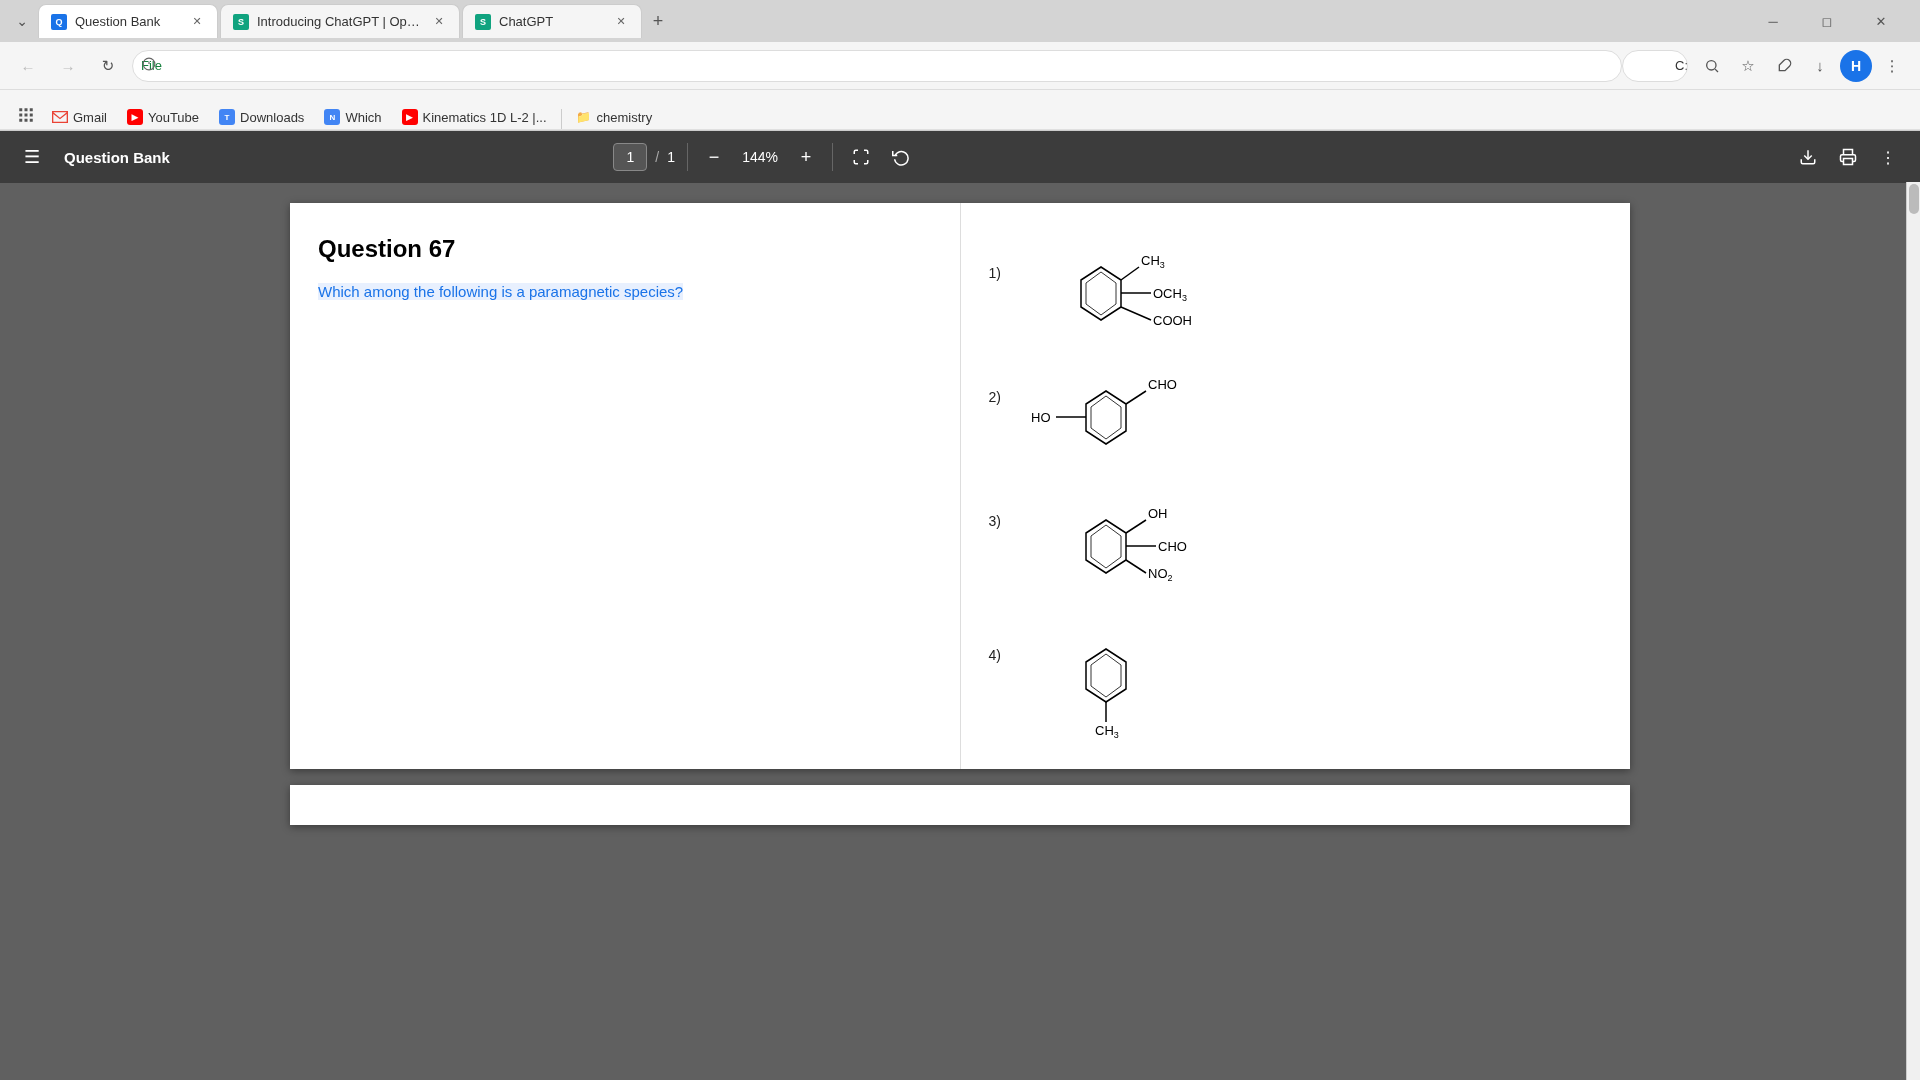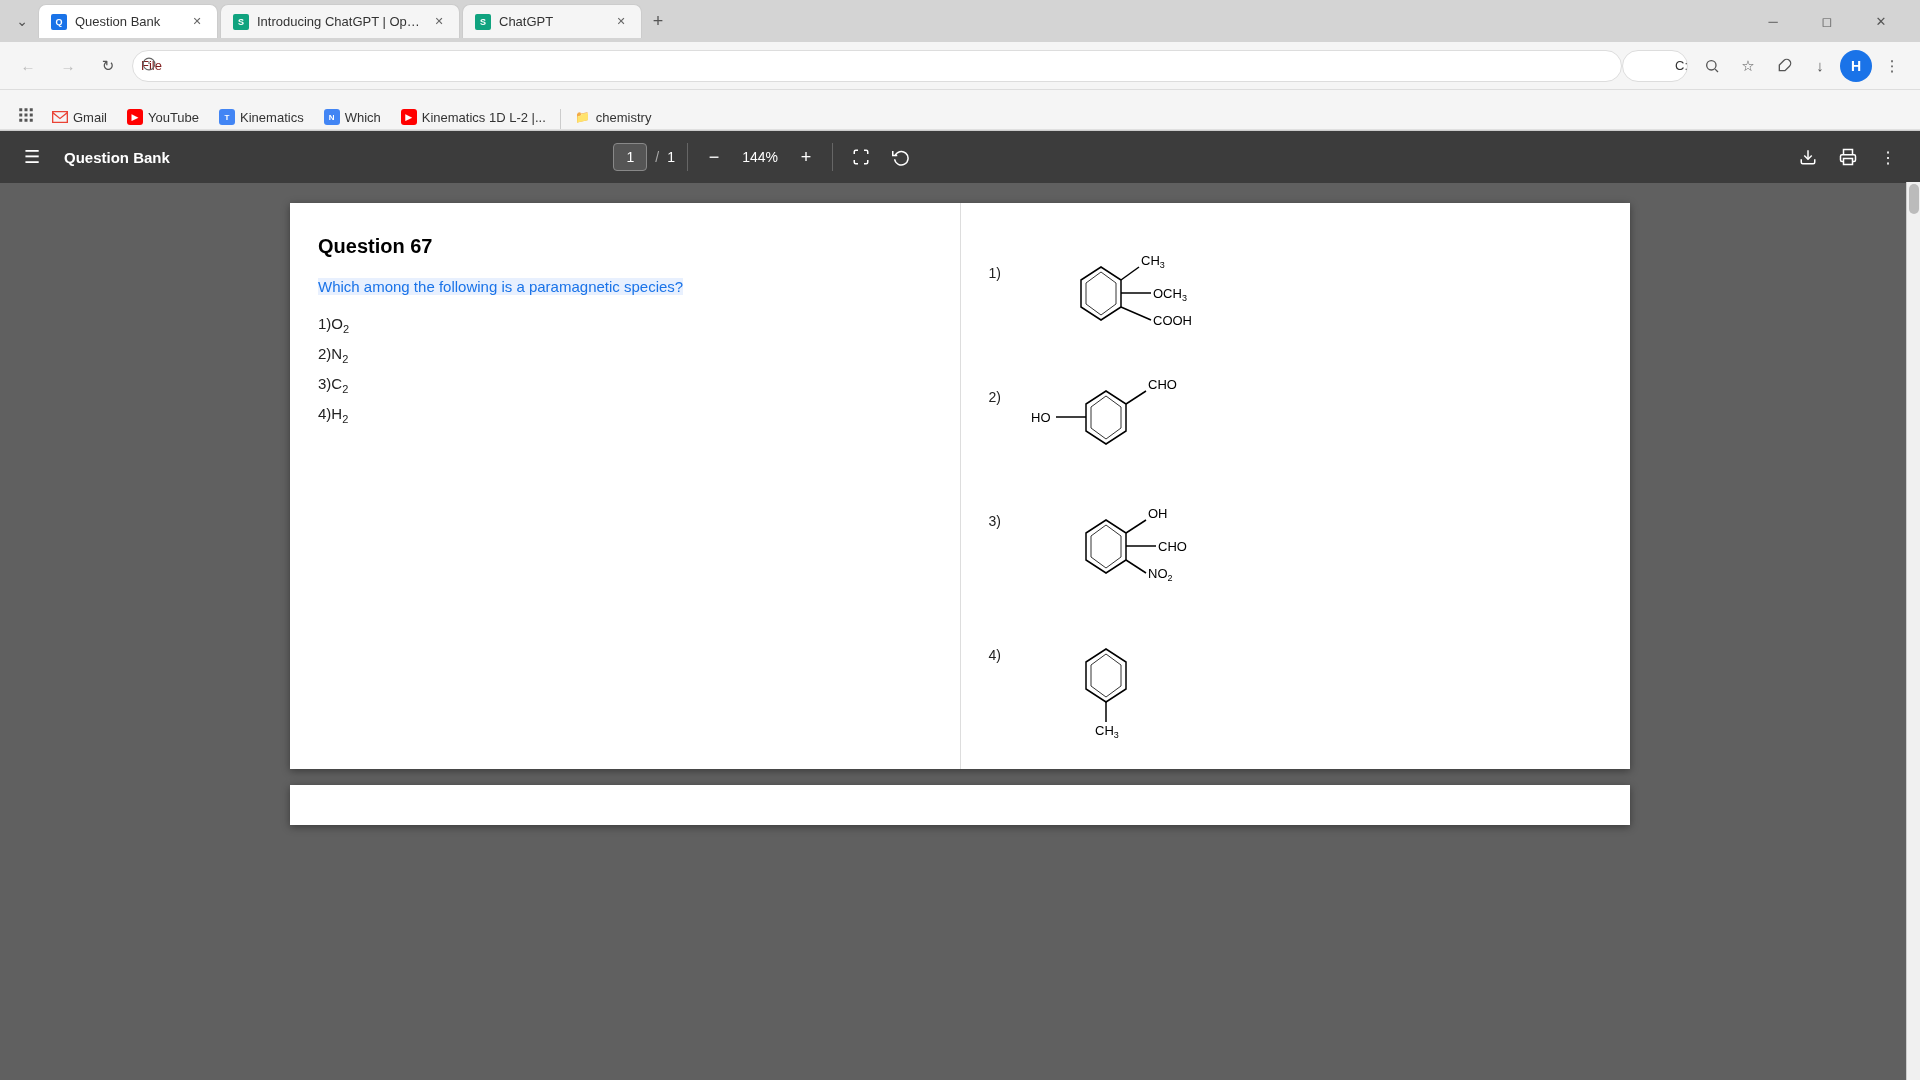--- a/index.html
+++ b/index.html
@@ -116,21 +116,21 @@
       color: #666; font-size: 14px;
     }
     .address-text {
       width: 100%;
       height: 32px;
       border-radius: 16px;
       border: 1px solid #ddd;
       background: #fff;
       padding: 0 12px 0 32px;
       font-size: 13px;
-      color: #7f1d1d;
+      color: #15803d;
       display: flex; align-items: center;
       line-height: 32px;
       overflow: hidden;
       text-overflow: ellipsis;
       white-space: nowrap;
     }
     .address-actions {
       display: flex; align-items: center; gap: 4px;
     }
     .addr-action-btn {
@@ -257,21 +257,21 @@
       margin-bottom: 16px;
     }
     .pdf-column {
       flex: 1;
       padding: 32px 28px;
       border-right: 1px solid #ddd;
     }
     .pdf-column:last-child { border-right: none; }
 
     .question-title {
-      font-size: 20px;
+      font-size: 24px;
       font-weight: bold;
       margin-bottom: 18px;
       color: #000;
     }
     .question-text {
       font-size: 15px;
       color: #1a73e8;
       background: #e8f0fe;
       margin-bottom: 0;
       line-height: 1.5;
@@ -421,21 +421,21 @@
 
     <div class="bookmark-item">
       <div style="width:16px;height:16px;background:#ff0000;border-radius:3px;display:flex;align-items:center;justify-content:center;">
         <span style="color:#fff;font-size:9px;">▶</span>
       </div>
       <span>YouTube</span>
     </div>
 
     <div class="bookmark-item">
       <div style="width:16px;height:16px;background:#4285f4;border-radius:3px;display:flex;align-items:center;justify-content:center;color:#fff;font-size:8px;font-weight:bold;">T</div>
-      <span>Kinematics</span>
+      <span>Downloads</span>
     </div>
 
     <div class="bookmark-item">
       <div style="width:16px;height:16px;background:#4285f4;border-radius:3px;display:flex;align-items:center;justify-content:center;color:#fff;font-size:8px;font-weight:bold;">N</div>
       <span>Which</span>
     </div>
 
     <div class="bookmark-item">
       <div style="width:16px;height:16px;background:#ff0000;border-radius:3px;display:flex;align-items:center;justify-content:center;">
         <span style="color:#fff;font-size:9px;">▶</span>
@@ -497,26 +497,20 @@
   </div>
 </div>
 
 <div class="pdf-content" style="position:relative;">
 
   <div class="pdf-page">
 
     <div class="pdf-column">
       <div class="question-title">Question 67</div>
       <span class="question-text">Which among the following is a paramagnetic species?</span>
-      <div class="options">
-        <div class="option">1)O<sub>2</sub></div>
-        <div class="option">2)N<sub>2</sub></div>
-        <div class="option">3)C<sub>2</sub></div>
-        <div class="option">4)H<sub>2</sub></div>
-      </div>
     </div>
 
     <div class="pdf-column">
 
       <div class="molecules-list">
 
         <div class="molecule-row">
           <span class="mol-num">1)</span>
           <svg width="220" height="120" viewBox="0 0 220 120" class="mol-svg">
 

